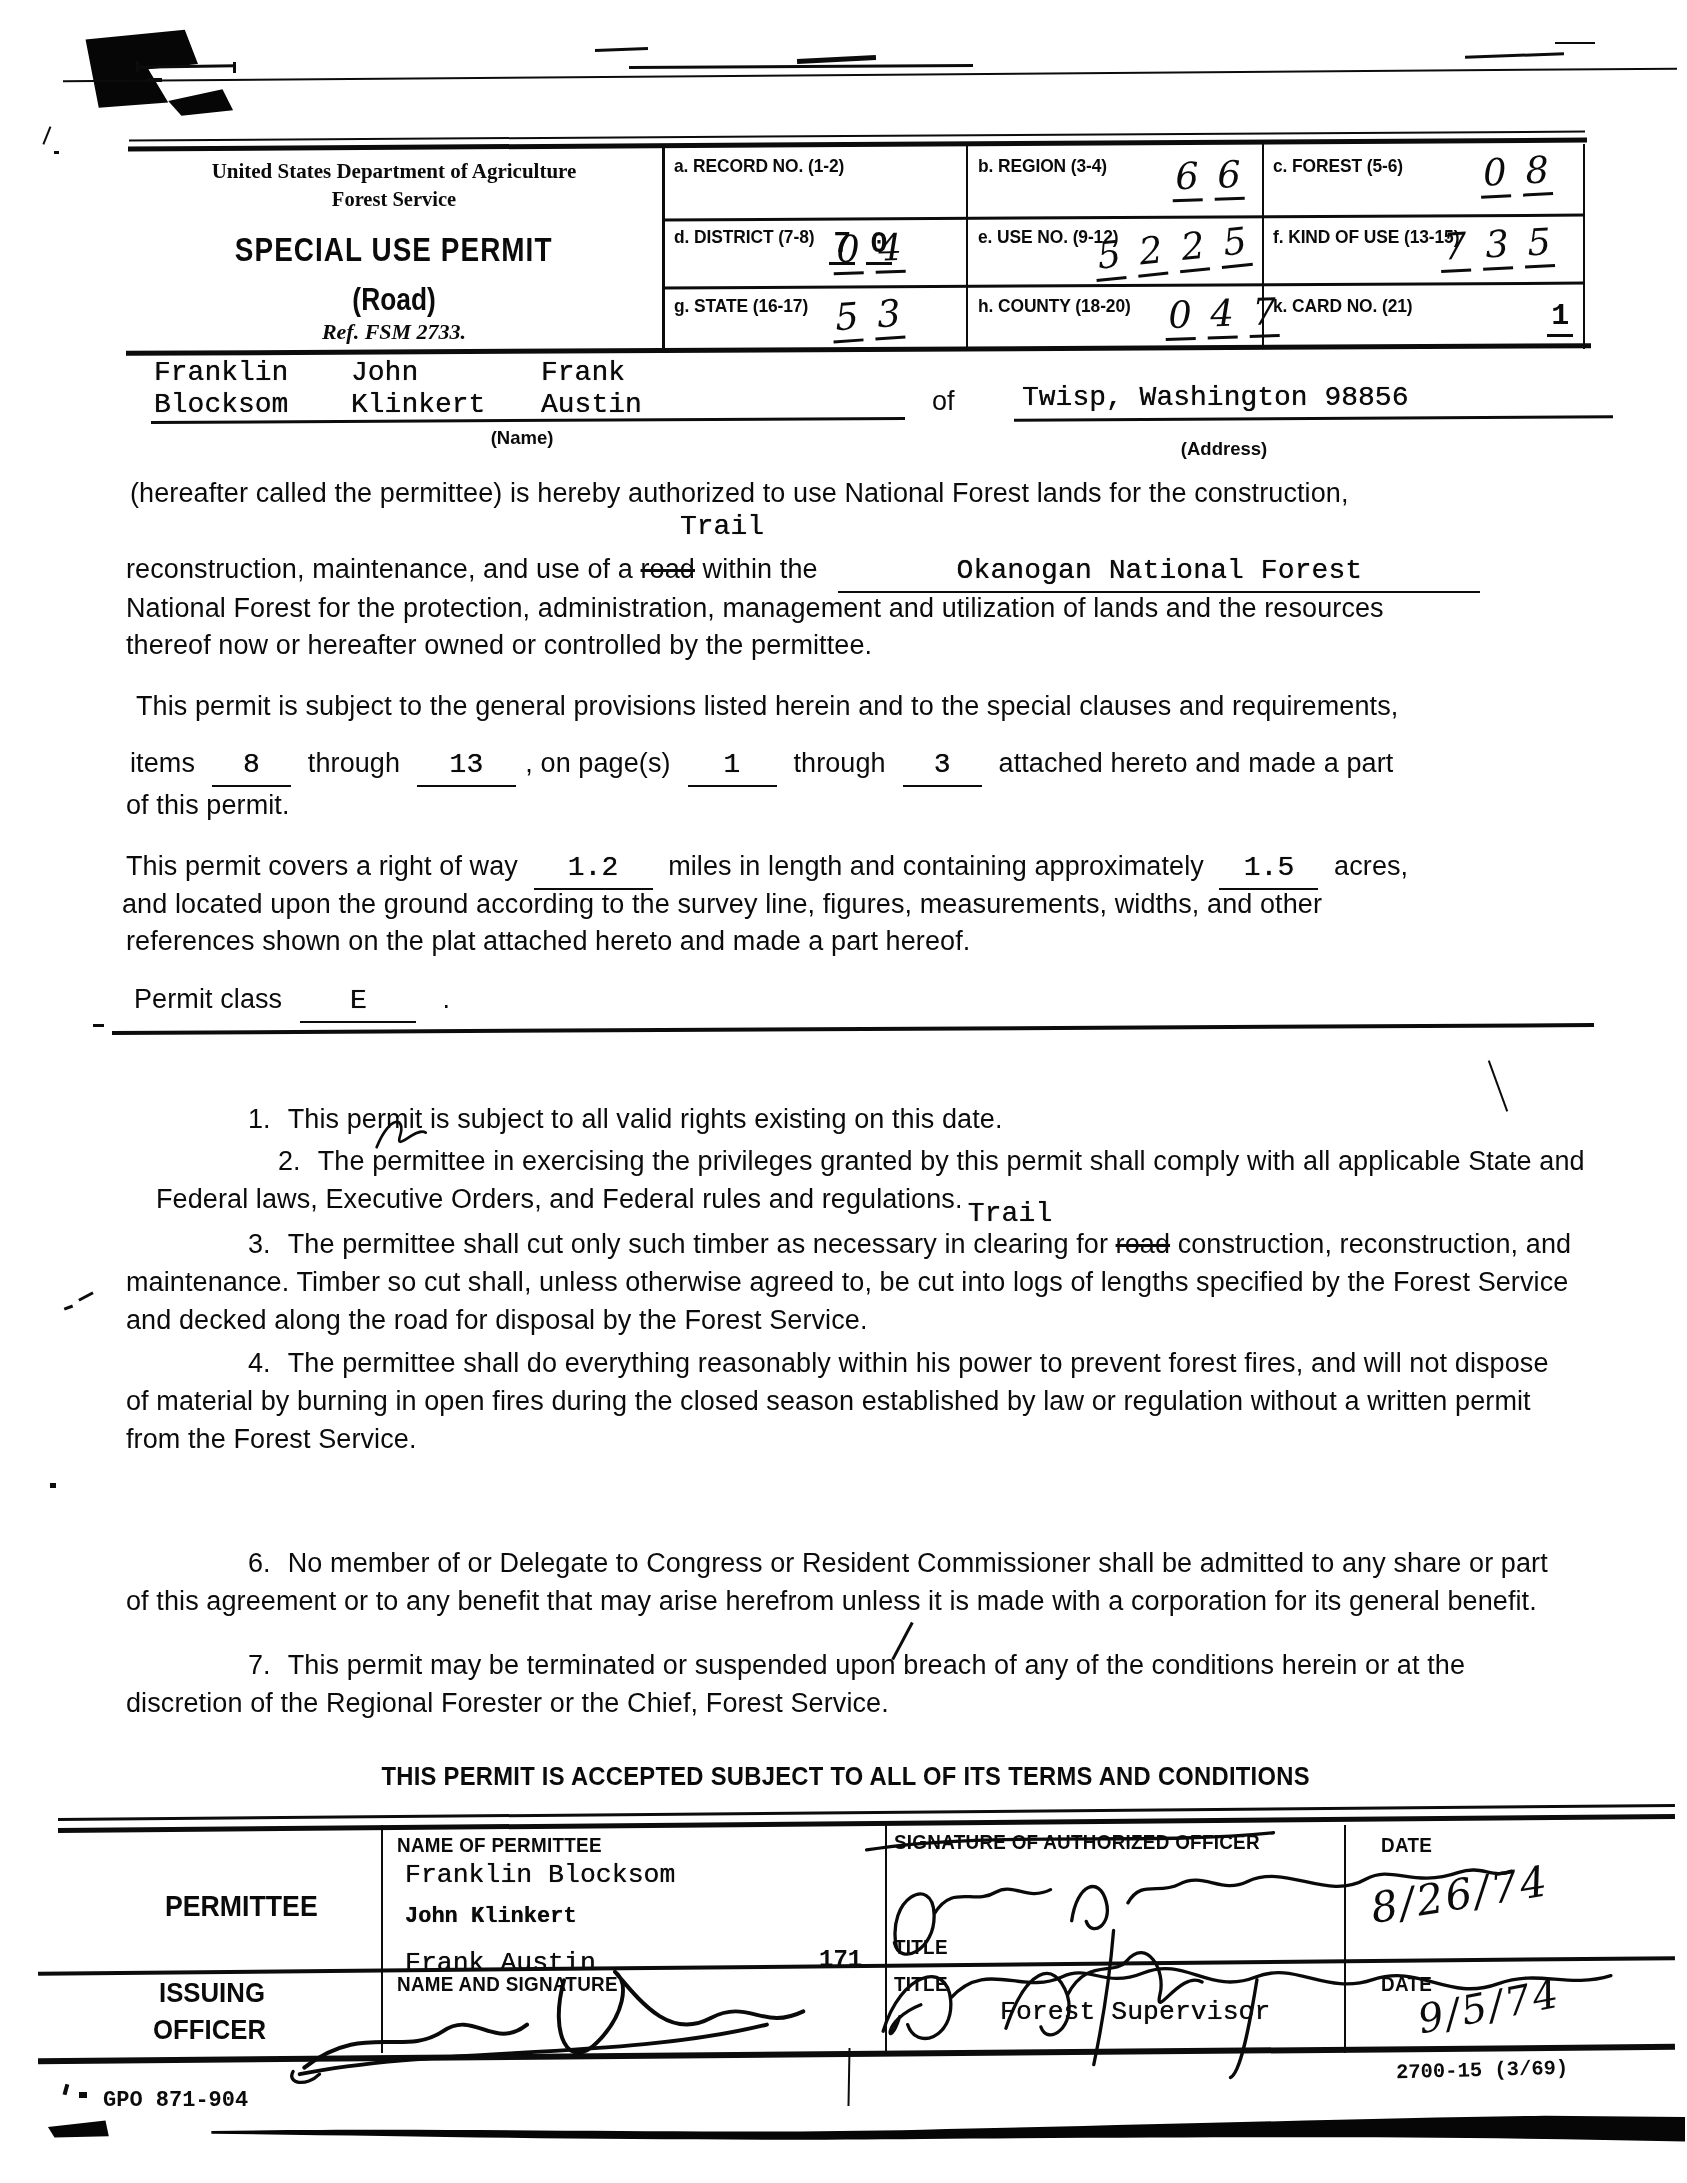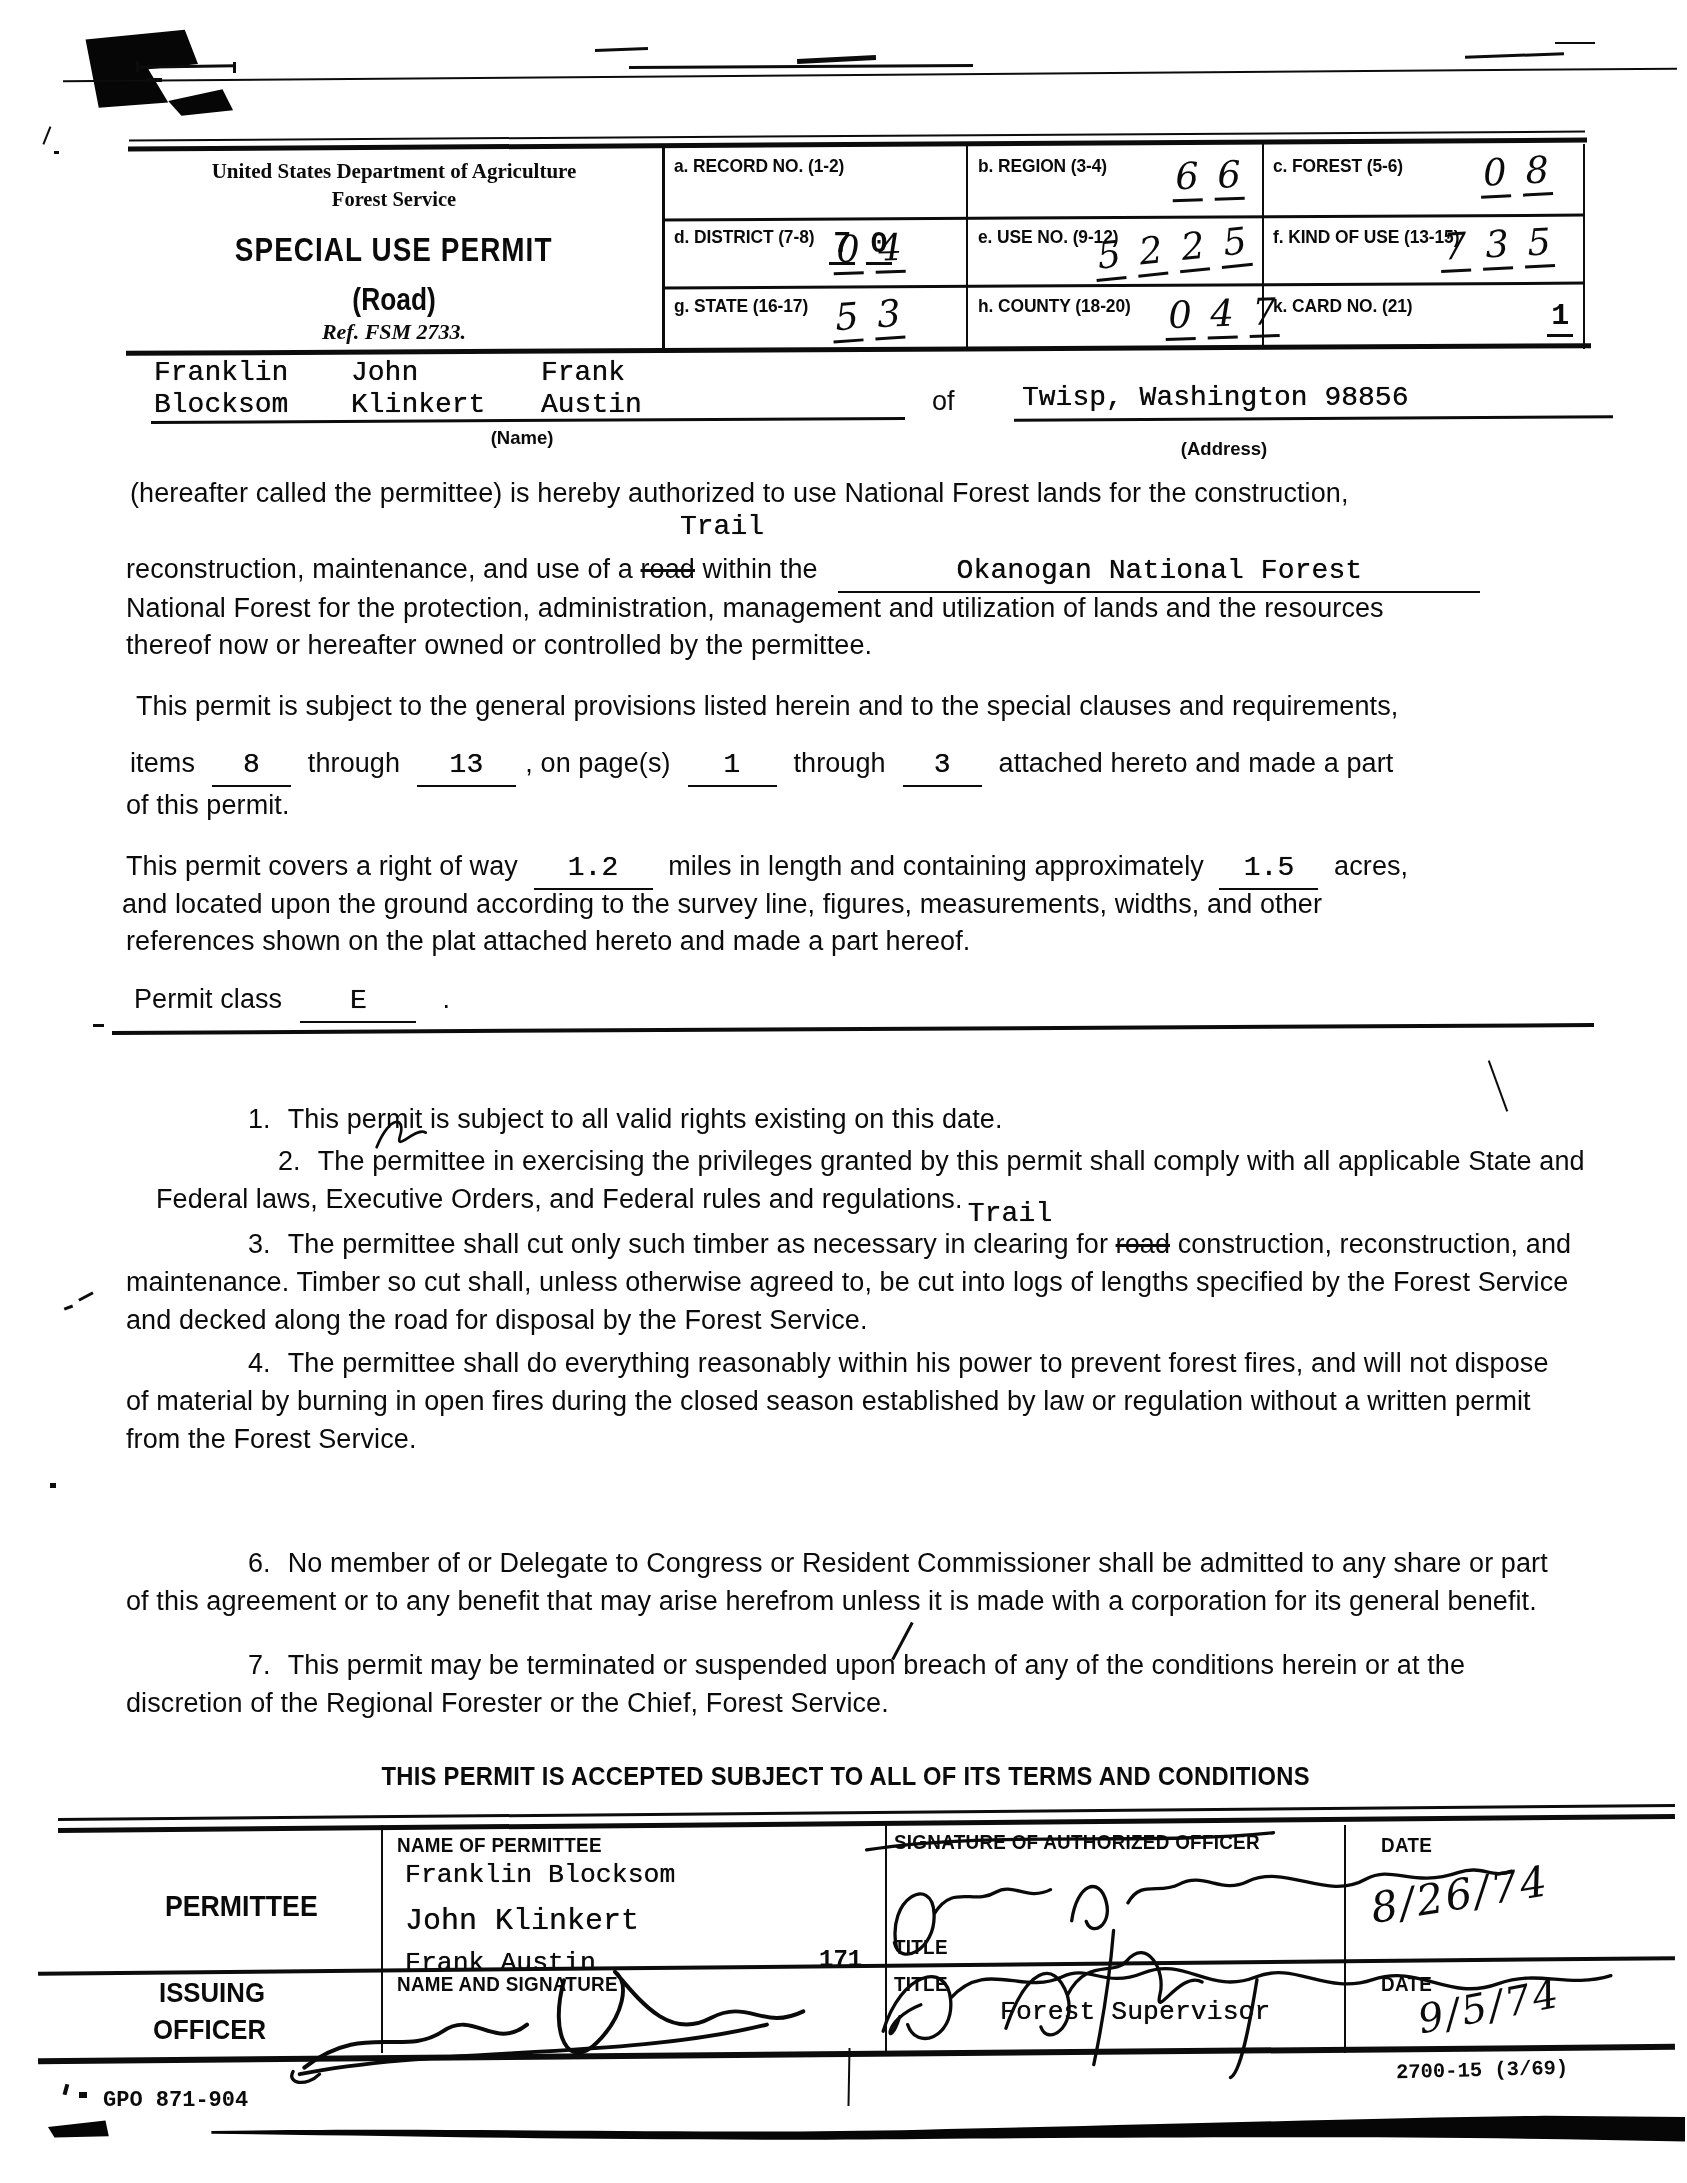--- a/index.html
+++ b/index.html
@@ -200,21 +200,21 @@
   <div class="hline" style="left:58px;top:1821px;width:1617px;height:4.6px;transform:rotate(-0.5deg);"></div>
   <div class="hline" style="left:38px;top:1964px;width:1637px;height:4px;transform:rotate(-0.55deg);"></div>
   <div class="hline" style="left:38px;top:2051px;width:1637px;height:6px;transform:rotate(-0.5deg);"></div>
   <div class="vline" style="left:381px;top:1825px;width:2px;height:228px;"></div>
   <div class="vline" style="left:885px;top:1825px;width:2px;height:228px;"></div>
   <div class="vline" style="left:1344px;top:1825px;width:2px;height:228px;"></div>
 
   <div class="abs b" style="left:165px;top:1890px;font-size:29px;transform:scaleX(.92);transform-origin:left;">PERMITTEE</div>
   <div class="smalllab" style="left:397px;top:1833px;">NAME OF PERMITTEE</div>
   <div class="abs typed" style="left:405px;top:1860px;font-size:26.5px;">Franklin Blocksom</div>
-  <div class="abs typed" style="left:405px;top:1904px;font-size:30px;">John Klinkert</div>
+  <div class="abs typed" style="left:405px;top:1904px;font-size:22px;font-weight:bold;">John Klinkert</div>
   <div class="abs typed" style="left:405px;top:1948px;font-size:26.5px;">Frank Austin</div>
   <div class="smalllab" style="left:894px;top:1830px;">SIGNATURE OF AUTHORIZED OFFICER</div>
   <div class="smalllab" style="left:1381px;top:1833px;">DATE</div>
   <div class="smalllab" style="left:894px;top:1935px;">TITLE</div>
 
   <svg style="left:860px;top:1818px;" width="827" height="265" viewBox="0 0 1250 400">
     <path class="sigstroke" d="M10,48 C200,18 430,42 625,22"></path>
     <path class="sigstroke" d="M55,195 C40,120 110,85 112,145 C114,200 60,225 52,188 M112,145 C140,98 172,132 205,112 C232,96 252,126 288,108 M320,155 C328,98 362,88 372,126 C382,162 350,180 342,156 M405,128 C425,92 452,116 482,100 C520,80 545,115 585,96 C645,68 705,126 765,92 C805,70 835,106 905,82 C940,70 955,92 985,80"></path>
     <path class="sigstroke" d="M35,322 C62,232 132,215 137,275 C142,332 85,352 72,312 M137,272 C190,212 245,268 305,240 C348,220 368,258 428,234 C492,208 528,268 598,240 C658,216 705,268 775,244 C848,220 888,278 965,250 C1028,228 1068,258 1135,238"></path>
     <path class="sigstroke" d="M600,244 C588,318 575,385 560,392"></path>

